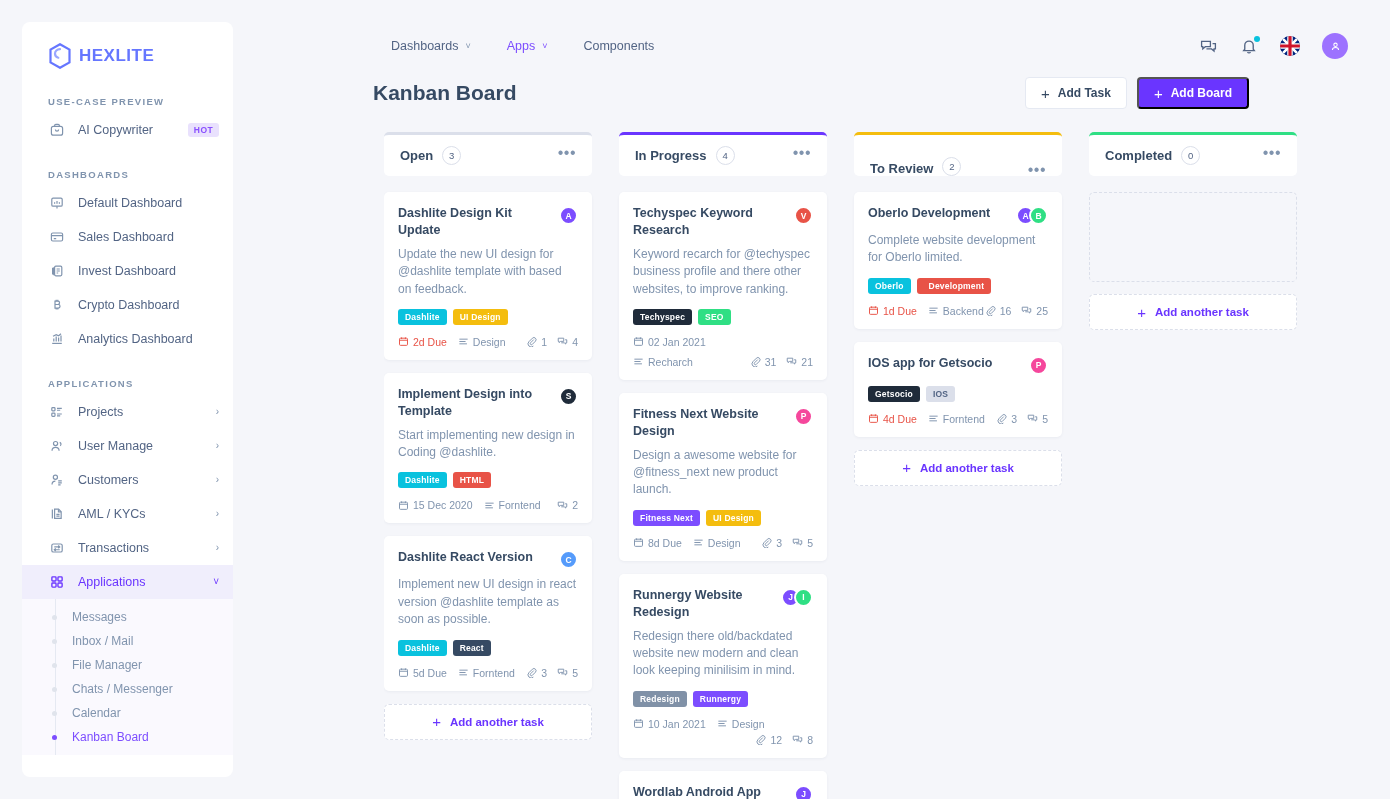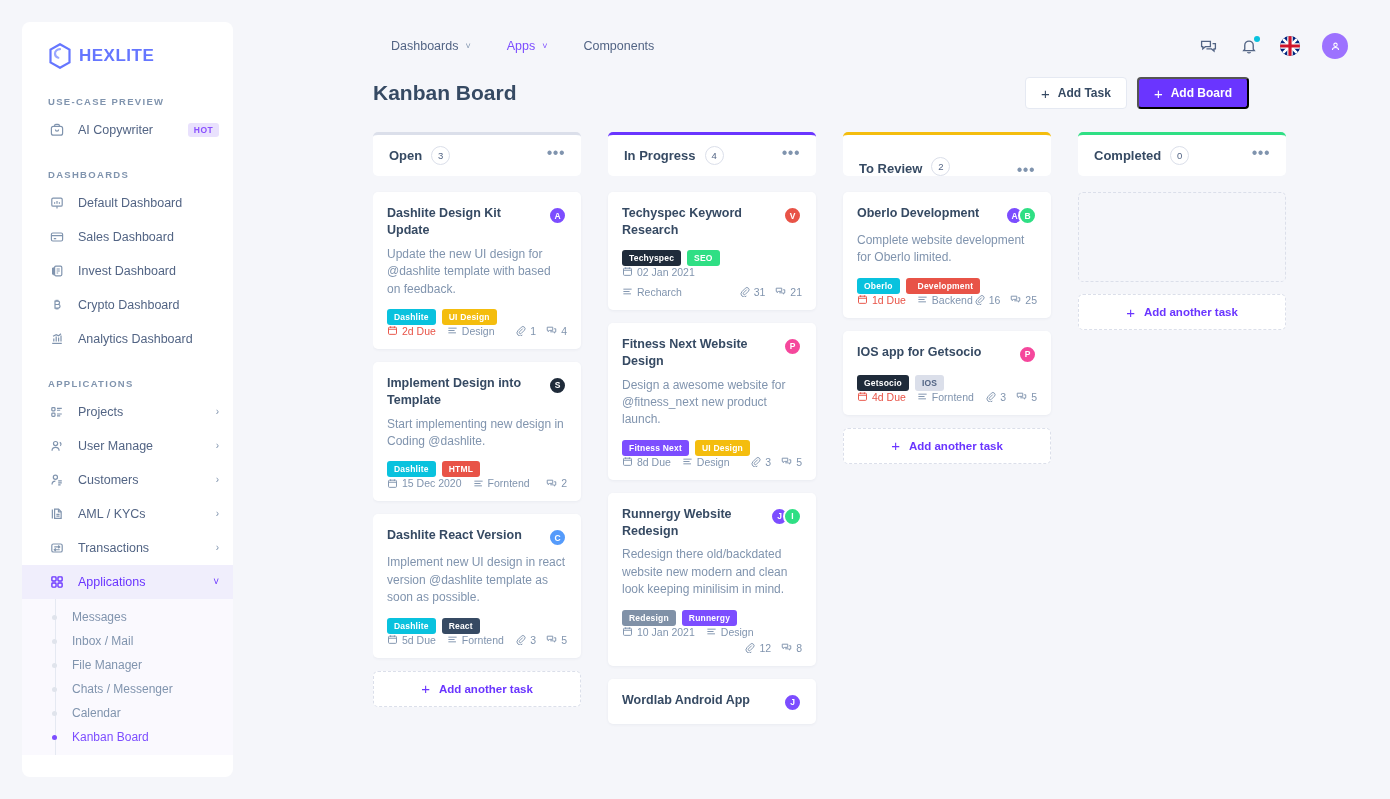--- a/index.html
+++ b/index.html
@@ -129,21 +129,21 @@
     cursor: pointer; white-space: nowrap;
   }
   .btn-light {
     background: #fff; color: #364a63; border: 1px solid #e5e9f2;
   }
   .btn-primary { background: #6a35ff; color: #fff; }
   .plus { font-size: 15px; font-weight: 400; line-height: 1; }
 
   
   #board {
-    position: absolute; left: 373px; top: 132px;
+    position: absolute; left: 384px; top: 132px;
     width: 1000px; height: 667px;
     display: flex; gap: 27px;
     overflow: hidden;
   }
   .column { width: 208px; flex: 0 0 208px; }
   .col-head {
     background: #fff; border-radius: 5px;
     border-top: 3px solid #dbdfea;
     height: 44px; padding: 0 16px;
     display: flex; align-items: center;
@@ -188,21 +188,21 @@
     margin-top: 7px;
   }
   .tags { display: flex; gap: 6px; margin-top: 11px; flex-wrap: wrap; }
   .tag {
     font-size: 8.5px; font-weight: 700; letter-spacing: .2px;
     padding: 3px 7px; border-radius: 3px; color: #fff;
     white-space: nowrap;
   }
   .card-meta {
     display: flex; align-items: center; flex-wrap: wrap;
-    font-size: 10.5px; color: #8094ae;
+    margin-top: 11px; font-size: 10.5px; color: #8094ae;
     row-gap: 4px;
   }
   .meta-left { display: flex; align-items: center; gap: 11px; flex-wrap: wrap; }
   .meta-unit { display: flex; align-items: center; gap: 4px; white-space: nowrap; }
   .meta-unit.due-soon { color: #e85347; }
   .meta-right {
     margin-left: auto; display: flex; align-items: center; gap: 10px;
   }
   .wrap-meta { flex-direction: column; align-items: stretch; }
   .wrap-meta .row2 { display: flex; align-items: center; margin-top: 4px; }
@@ -608,20 +608,21 @@
         <span class="col-count">4</span>
         <span class="col-dots">•••</span>
       </div>
       <article class="card">
         <div class="card-top">
           <h3 class="card-title">Techyspec Keyword Research</h3>
           <div class="avatars">
             <span class="av" style="background: rgb(232, 83, 71);">V</span>
           </div>
         </div>
+        <p class="card-desc">Keyword recarch for @techyspec business profile and there other websites, to improve ranking.</p>
         <div class="tags">
           <span class="tag" style="background: rgb(31, 43, 58);">Techyspec</span>
           <span class="tag" style="background: rgb(47, 223, 132);">SEO</span>
         </div>
         <div class="card-meta wrap-meta">
           <div class="meta-left">
             <span class="meta-unit">
               <span>
                 <svg viewBox="0 0 16 16" width="11" height="11" fill="none" stroke="currentColor" stroke-width="1.4">
                   <rect x="2.2" y="3.2" width="11.6" height="10.4" rx="1.4"></rect>

